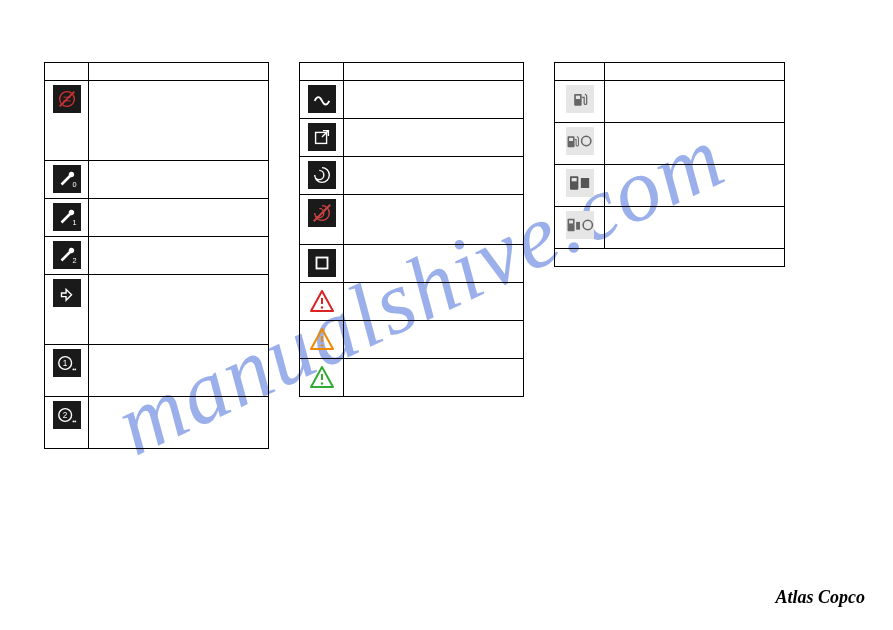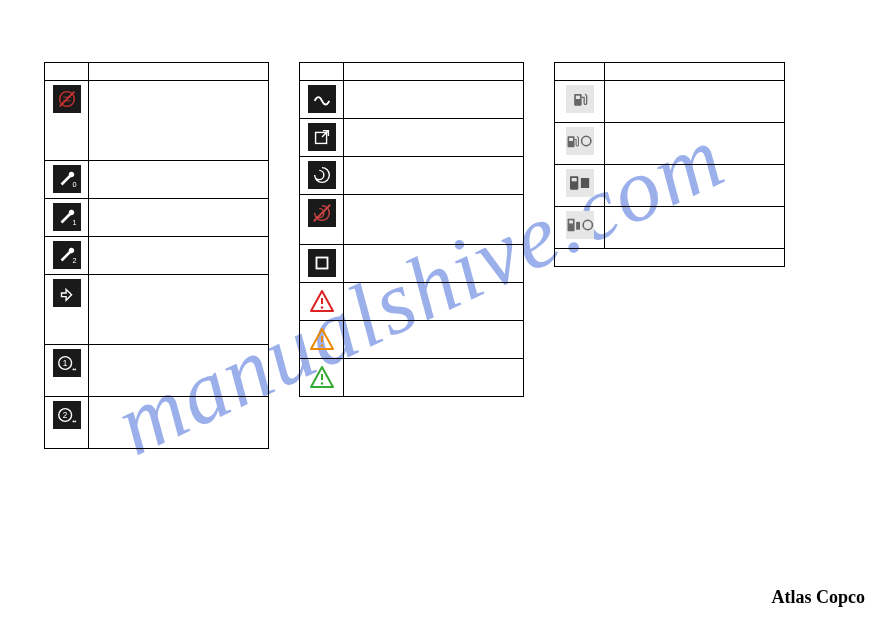--- a/index.html
+++ b/index.html
@@ -54,20 +54,21 @@
     font-style: italic;
     pointer-events: none;
     white-space: nowrap;
     letter-spacing: 2px;
   }
   .logo {
     position: absolute;
     right: 28px;
     bottom: 22px;
     font-family: Georgia, serif;
+    font-style: italic;
     font-weight: bold;
     font-size: 18px;
     color:#000;
   }
 </style>
 </head>
 <body>
 
 <div class="watermark">manualshive.com</div>
 

